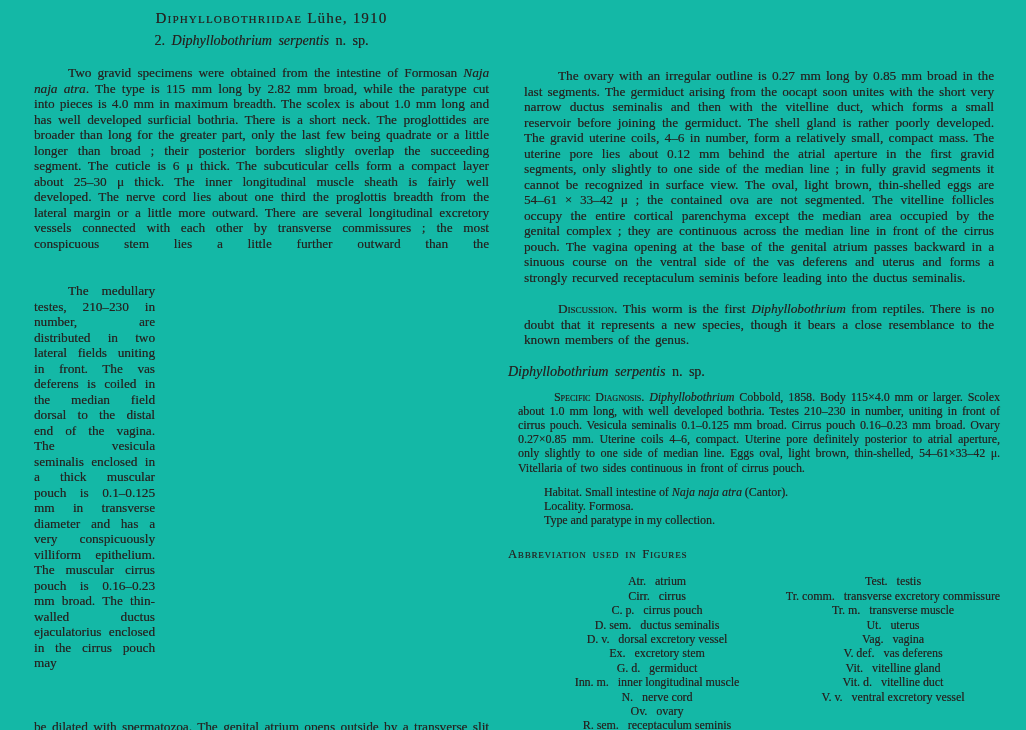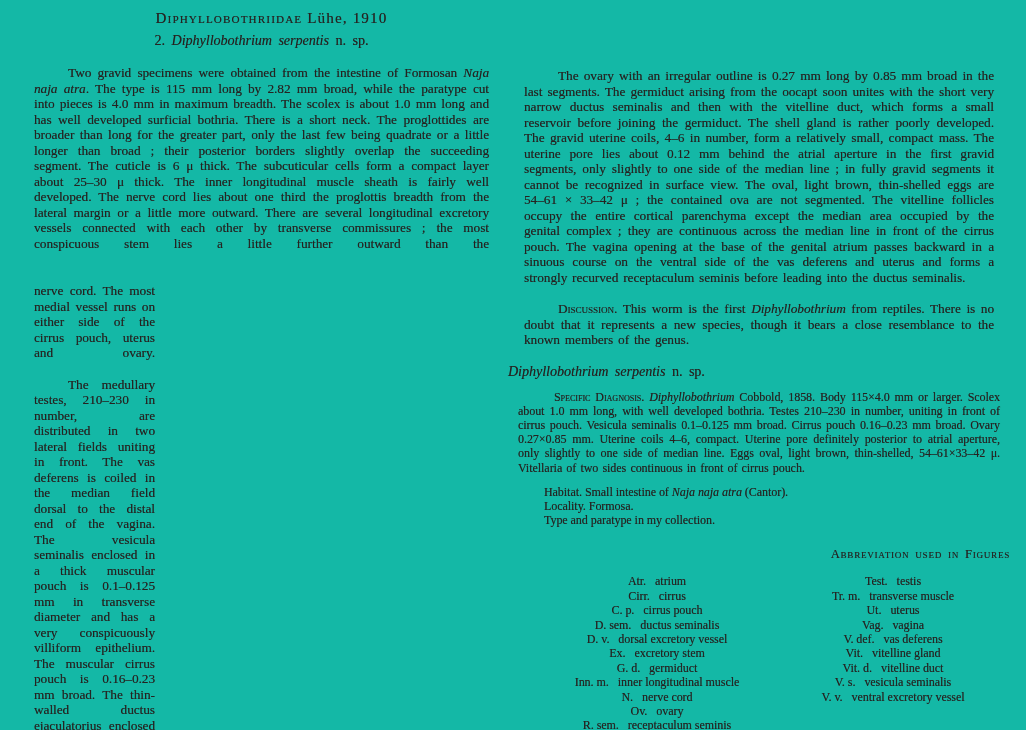--- a/index.html
+++ b/index.html
@@ -38,21 +38,21 @@
   }
   .small-para{
     margin:10px;font-size:11.9px;line-height:14.2px;
     text-align:justify;word-spacing:1.2px;
   }
   .small-line{
     margin:0;font-size:11.9px;line-height:14.2px;padding-left:36px;
   }
   .diag-indent{text-indent:36px;}
   .abbr-heading{
-    text-align:right;font-size:12.5px;margin:20px 0 8px 0;
+    text-align:left;font-size:12.5px;margin:20px 0 8px 0;
     letter-spacing:0.8px;word-spacing:2px;
   }
   .abbr-wrap{display:flex;padding-left:30px;margin-top:12px;text-align:center;}
   .abbr-col-left{width:238px;flex:0 0 238px;}
   .abbr-col-right{flex:1;}
   .abbr-row{
     font-size:11.9px;line-height:14.4px;
     padding-left:14px;text-indent:-14px;
   }
   .abbr-row .term{margin-left:9px;}
@@ -63,21 +63,20 @@
 <div class="page">
 
   <div class="col-left">
     <div class="family-heading"><span class="sc">Diphyllobothriidae</span><span> Lühe, 1910</span></div>
     <div class="species-heading-top"><span>2.  </span><span class="it">Diphyllobothrium serpentis</span><span> n. sp.</span></div>
 
     <p class="body-para indent force-justify"><span>Two gravid specimens were obtained from the intestine of Formosan </span><span class="it">Naja naja atra</span><span>.  The type is 115 mm long by 2.82 mm broad, while the paratype cut into pieces is 4.0 mm in maximum breadth.  The scolex is about 1.0 mm long and has well developed surficial bothria.  There is a short neck.  The proglottides are broader than long for the greater part, only the last few being quadrate or a little longer than broad ; their posterior borders slightly overlap the succeeding segment.  The cuticle is 6 μ thick.  The subcuticular cells form a compact layer about 25–30 μ thick.  The inner longitudinal muscle sheath is fairly well developed.  The nerve cord lies about one third the proglottis breadth from the lateral margin or a little more outward.  There are several longitudinal excretory vessels connected with each other by transverse commissures ; the most conspicuous stem lies a little further outward than the</span></p>
 
     <div class="narrow-wrap">
       <div class="narrow-col">
-        <p class="body-para force-justify"><span>nerve cord.  The most medial vessel runs on either side of the cirrus pouch, uterus and ovary.</span></p>
         <p class="body-para indent force-justify"><span>The medullary testes, 210–230 in number, are distributed in two lateral fields uniting in front.  The vas deferens is coiled in the median field dorsal to the distal end of the vagina.  The vesicula seminalis enclosed in a thick muscular pouch is 0.1–0.125 mm in transverse diameter and has a very conspicuously villiform epithelium.  The muscular cirrus pouch is 0.16–0.23 mm broad.  The thin-walled ductus ejaculatorius enclosed in the cirrus pouch may</span></p>
       </div>
       <div class="figure-space"></div>
     </div>
 
     <p class="body-para"><span>be dilated with spermatozoa.  The genital atrium opens outside by a transverse slit 0.15–0.18 mm  broad.</span></p>
   </div>
 
   <div class="col-right">
     <p class="body-para indent"><span>The ovary with an irregular outline is 0.27 mm long by 0.85 mm broad in the last segments.  The germiduct arising from the oocapt soon unites with the short very narrow ductus seminalis and then with the vitelline duct, which forms a small reservoir before joining the germiduct.  The shell gland is rather poorly developed.  The gravid uterine coils, 4–6 in number, form a relatively small, compact mass.  The uterine pore lies about 0.12 mm behind the atrial aperture in the first gravid segments, only slightly to one side of the median line ; in fully gravid segments it cannot be recognized in surface view.  The oval, light brown, thin-shelled eggs are 54–61 × 33–42 μ ; the contained ova are not segmented.  The vitelline follicles occupy the entire cortical parenchyma except the median area occupied by the genital complex ; they are continuous across the median line in front of the cirrus pouch.  The vagina opening at the base of the genital atrium passes backward in a sinuous course on the ventral side of the vas deferens and uterus and forms a strongly recurved receptaculum seminis before leading into the ductus seminalis.</span></p>
@@ -144,20 +143,23 @@
           <div class="abbr-row">
             <span class="abbr">Sh. gl.</span><span class="term">shell gland</span>
           </div>
         </div>
       <div class="abbr-col-right">
 
           <div class="abbr-row">
             <span class="abbr">Test.</span><span class="term">testis</span>
           </div>
 
+          <div class="abbr-row">
+            <span class="abbr">Tr. comm.</span><span class="term">transverse excretory commissure</span>
+          </div>
 
           <div class="abbr-row">
             <span class="abbr">Tr. m.</span><span class="term">transverse muscle</span>
           </div>
 
           <div class="abbr-row">
             <span class="abbr">Ut.</span><span class="term">uterus</span>
           </div>
 
 
@@ -170,23 +172,20 @@
           </div>
 
           <div class="abbr-row">
             <span class="abbr">Vit.</span><span class="term">vitelline gland</span>
           </div>
 
           <div class="abbr-row">
             <span class="abbr">Vit. d.</span><span class="term">vitelline duct</span>
           </div>
 
-          <div class="abbr-row">
-            <span class="abbr">V. s.</span><span class="term">vesicula seminalis</span>
-          </div>
 
           <div class="abbr-row">
             <span class="abbr">V. v.</span><span class="term">ventral excretory vessel</span>
           </div>
         </div>
     </div>
   </div>
 
 </div>
 

